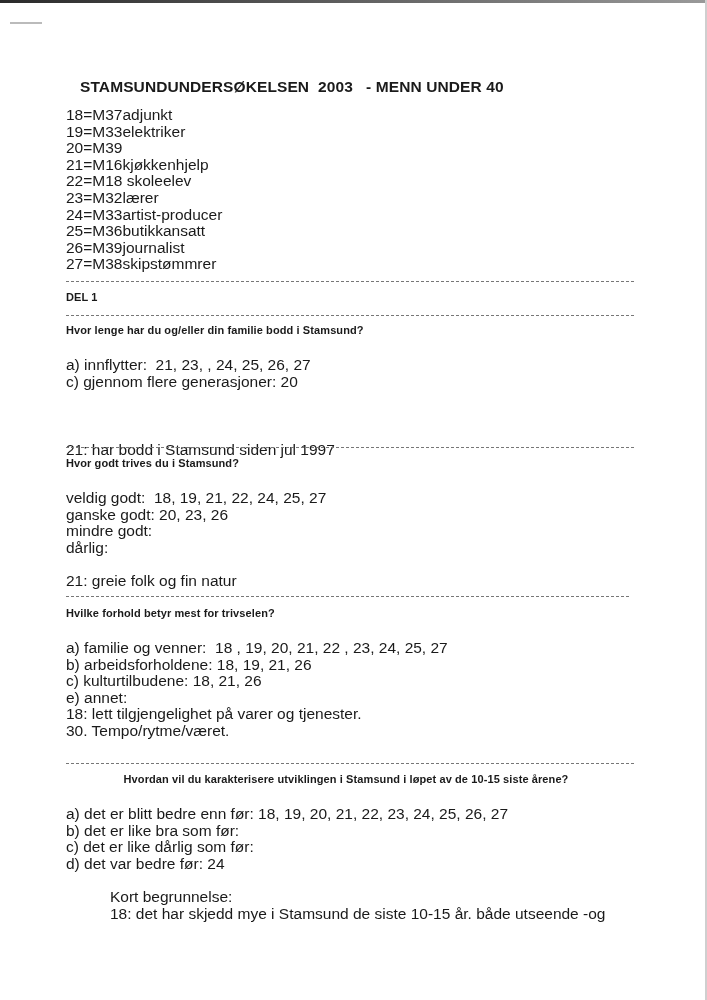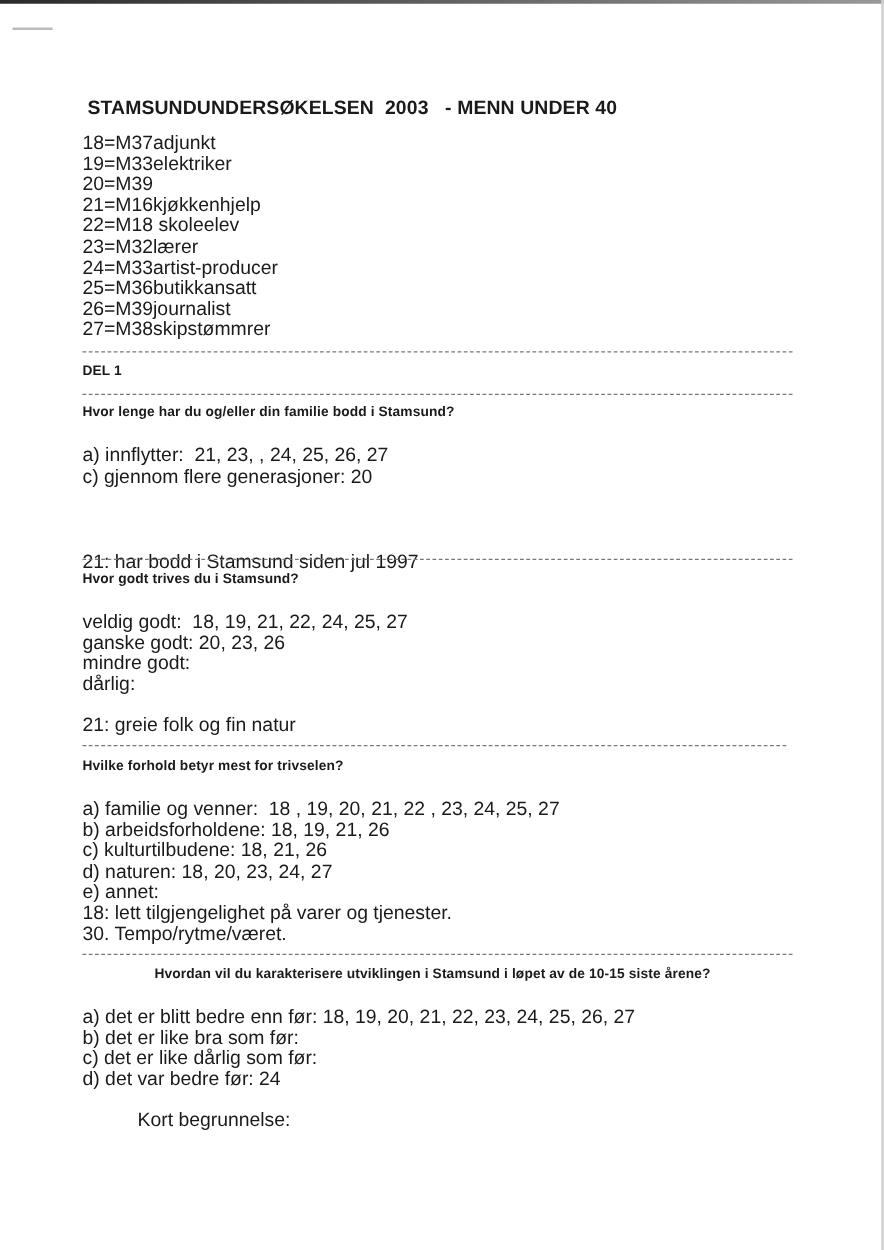--- a/index.html
+++ b/index.html
@@ -4,21 +4,21 @@
 <style>
   html, body { margin: 0; padding: 0; }
   body {
     width: 707px; height: 1000px; background: #ffffff; position: relative; overflow: hidden;
     font-family: "Liberation Sans", sans-serif; color: #1a1a1a;
   }
   .top-edge { position: absolute; left: 0; top: 0; width: 707px; height: 3px; background: linear-gradient(to right, #2a2a2a, #555 40%, #777 70%, #999); }
   .right-edge { position: absolute; right: 0; top: 0; width: 2px; height: 1000px; background: #cfcfcf; }
   .punch-mark { position: absolute; left: 10px; top: 22px; width: 32px; height: 2px; background: #bbb; }
   .page { position: absolute; left: 66px; top: 0; width: 570px; }
-  .title { position: absolute; top: 78px; left: 4px; font-weight: bold; font-size: 15.5px; letter-spacing: 0.1px; white-space: pre; text-align: center; }
+  .title { position: absolute; top: 78px; left: 14px; font-weight: bold; font-size: 15.5px; letter-spacing: 0.1px; white-space: pre; text-align: center; }
   .line { font-size: 15.5px; line-height: 16.6px; white-space: pre; }
   .q { font-weight: bold; font-size: 11px; line-height: 17px; white-space: pre-wrap; letter-spacing: 0.1px; }
   .dash { height: 0; border-top: 1px dashed #777; width: 568px; }
   .block { position: absolute; left: 0; }
 </style>
 </head>
 <body>
 
 <div class="top-edge"></div>
 <div class="right-edge"></div>
@@ -60,30 +60,30 @@
     <div class="line">dårlig:</div>
   </div>
   <div class="block line" style="top:573px;">21: greie folk og fin natur</div>
   <div class="block dash" style="top:596px; width:563px;"></div>
 
   <div class="block q" style="top:605px;">Hvilke forhold betyr mest for trivselen?</div>
   <div class="block" style="top:640px;">
     <div class="line">a) familie og venner:  18 , 19, 20, 21, 22 , 23, 24, 25, 27</div>
     <div class="line">b) arbeidsforholdene: 18, 19, 21, 26</div>
     <div class="line">c) kulturtilbudene: 18, 21, 26</div>
-    <div class="line">d) naturen: 18, 20, 23, 24, 27</div>
     <div class="line">e) annet:</div>
     <div class="line">18: lett tilgjengelighet på varer og tjenester.</div>
     <div class="line">30. Tempo/rytme/været.</div>
   </div>
   <div class="block dash" style="top:763px;"></div>
 
   <div class="block q" style="top:771px; width:560px;text-align:center;">Hvordan vil du karakterisere utviklingen i Stamsund i løpet av de 10-15 siste årene?</div>
   <div class="block" style="top:806px;">
     <div class="line">a) det er blitt bedre enn før: 18, 19, 20, 21, 22, 23, 24, 25, 26, 27</div>
     <div class="line">b) det er like bra som før:</div>
     <div class="line">c) det er like dårlig som før:</div>
     <div class="line">d) det var bedre før: 24</div>
   </div>
   <div class="block" style="top:889px;margin-left:44px;">
     <div class="line">Kort begrunnelse:</div>
+    <div class="line">18: det har skjedd mye i Stamsund de siste 10-15 år. både utseende -og</div>
   </div>
 </div>
 
 </body></html>

